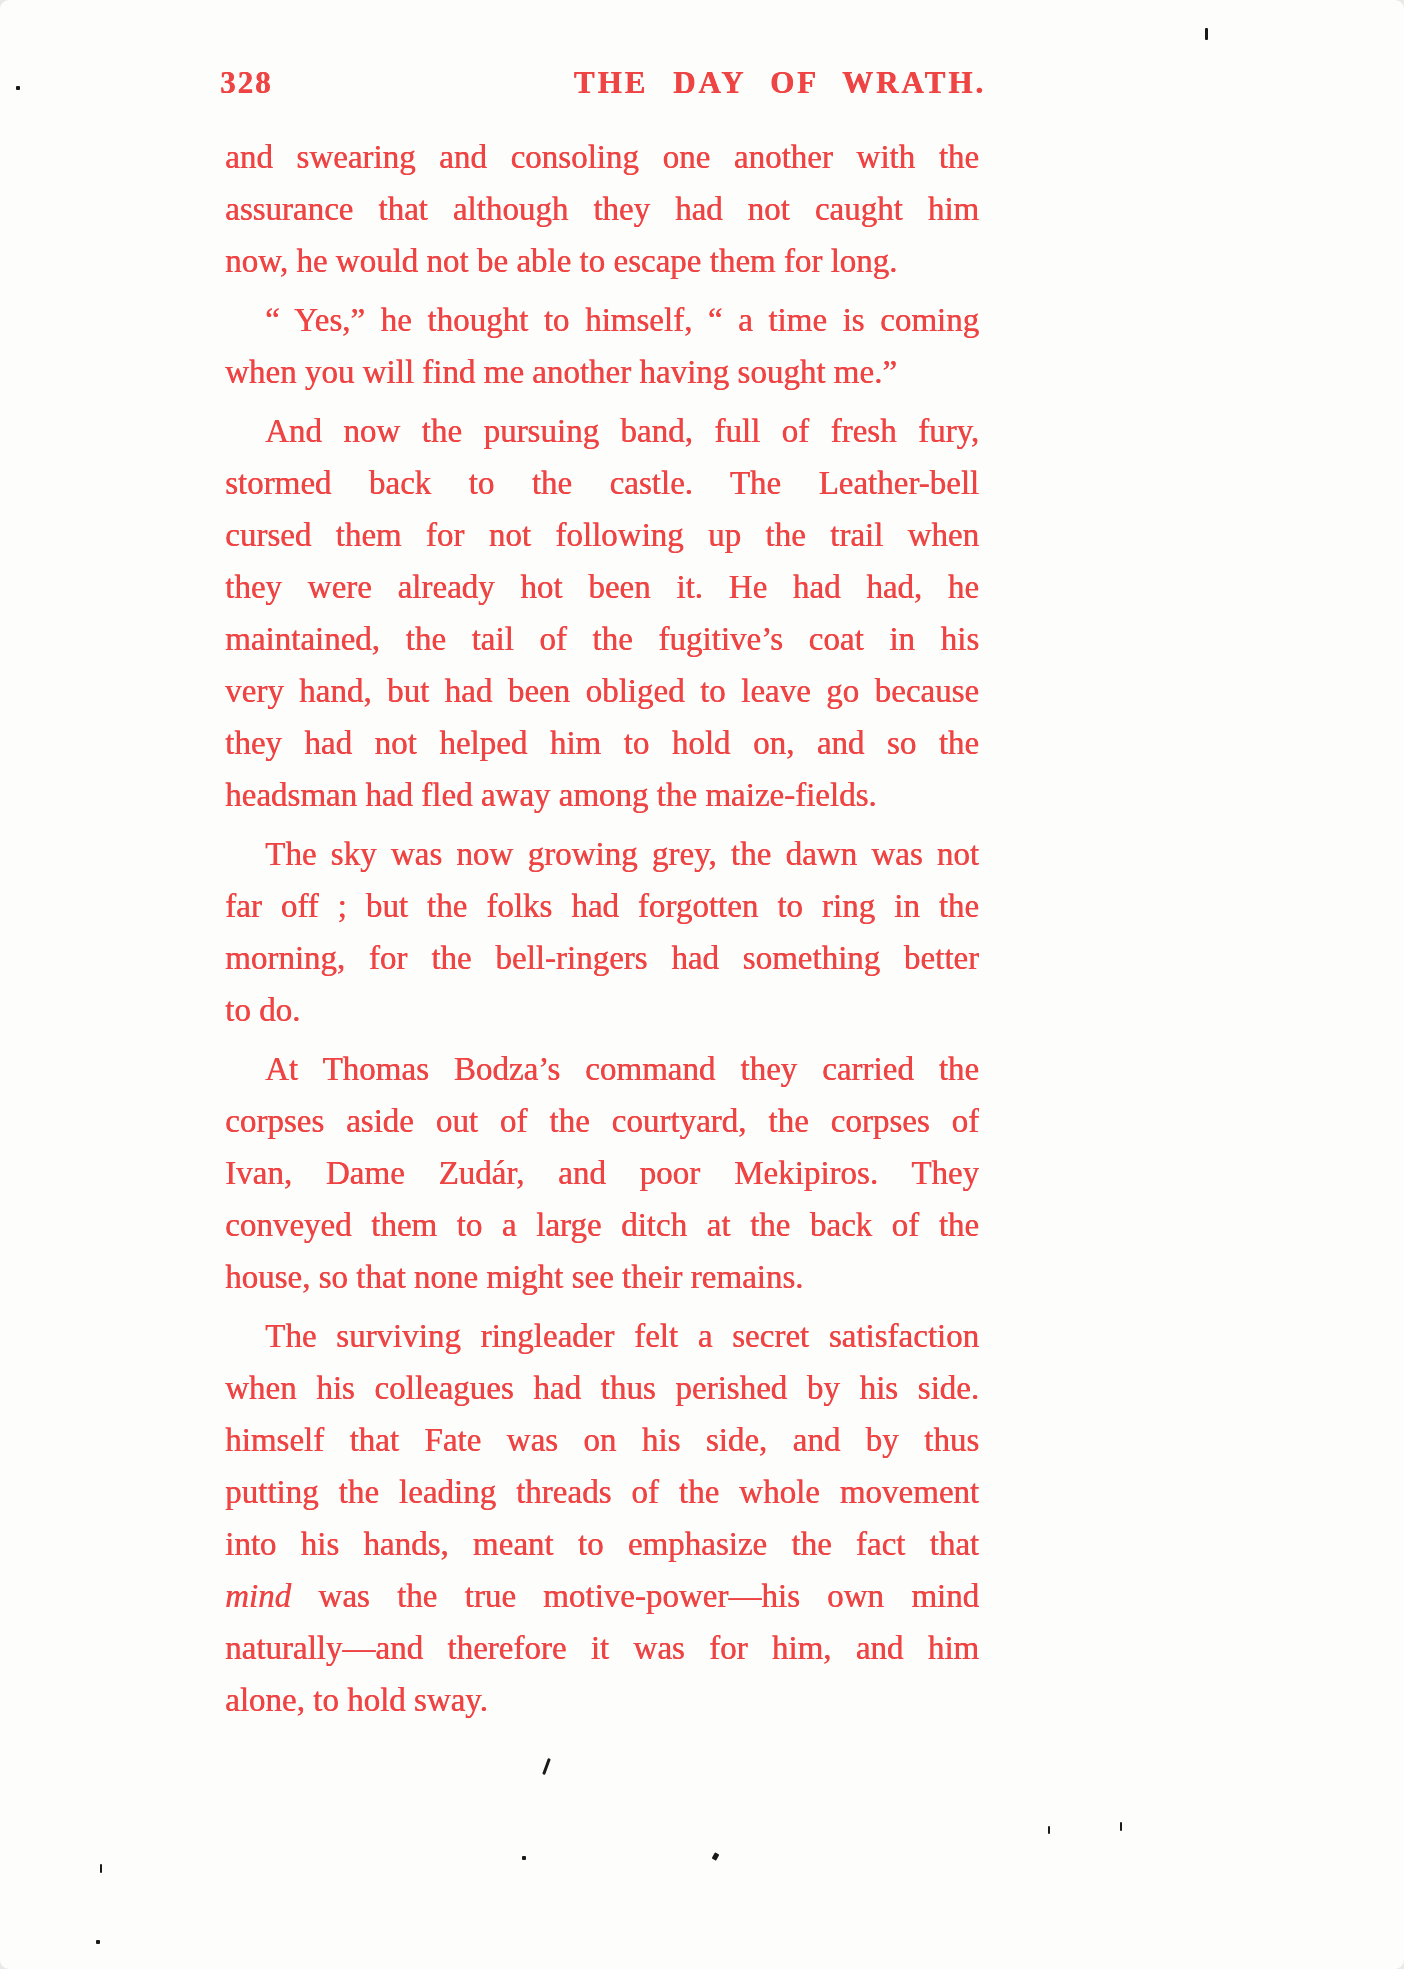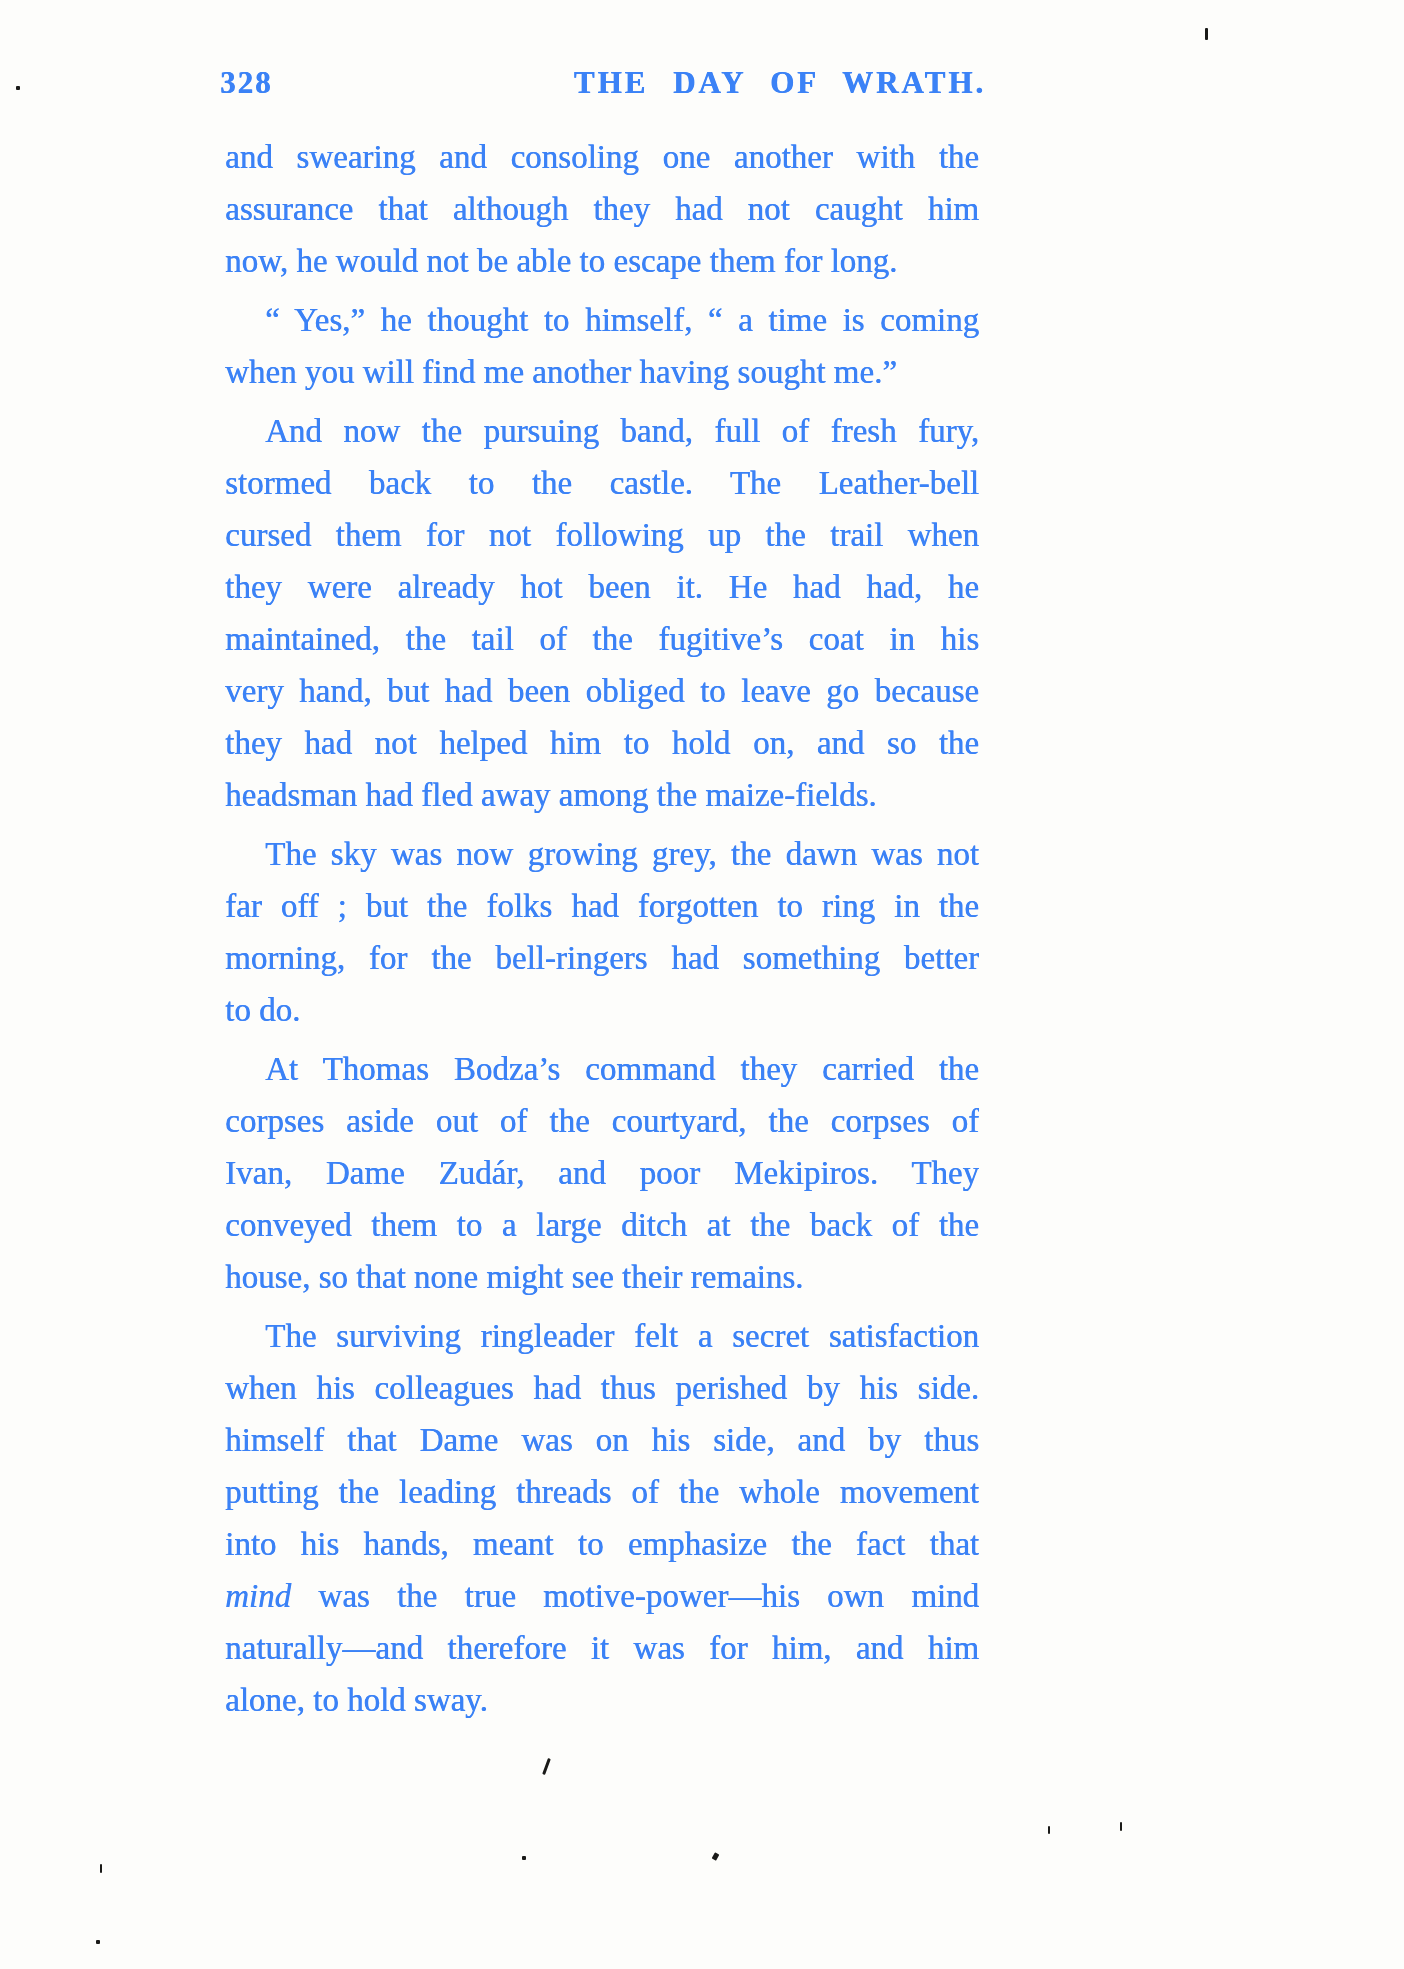--- a/index.html
+++ b/index.html
@@ -2,21 +2,22 @@
 <html><head>
 <meta charset="utf-8">
 <style>
   html,body { margin:0; padding:0; background:#e9e9e6; }
   .page {
     position:relative;
     width:1404px; height:1969px;
     background:#fdfdfb;
     overflow:hidden;
     font-family:"Liberation Serif", serif;
-    color:#3b82f6;
+    color:#ef4444;
+    border-radius:9px;
   }
   .header {
     position:absolute; left:218px; top:62px; width:768px; height:42px;
     font-size:31px; font-weight:700; line-height:42px;
     text-shadow:0.5px 0 0 currentColor;
   }
   .pagenum { position:absolute; left:2px; top:0; letter-spacing:2px; }
   .title {
     display:block; text-align:right;
     letter-spacing:3px; word-spacing:14px;
@@ -74,21 +75,21 @@
       <div class="para">
         <div class="line indent">At Thomas Bodza’s command they carried the</div>
         <div class="line">corpses aside out of the courtyard, the corpses of</div>
         <div class="line">Ivan, Dame Zudár, and poor Mekipiros. They</div>
         <div class="line">conveyed them to a large ditch at the back of the</div>
         <div class="line last">house, so that none might see their remains.</div>
       </div>
       <div class="para">
         <div class="line indent">The surviving ringleader felt a secret satisfaction</div>
         <div class="line">when his colleagues had thus perished by his side.</div>
-        <div class="line">himself that Dame was on his side, and by thus</div>
+        <div class="line">himself that Fate was on his side, and by thus</div>
         <div class="line">putting the leading threads of the whole movement</div>
         <div class="line">into his hands, meant to emphasize the fact that</div>
         <div class="line"><i>mind</i><span> was the true motive-power—his own mind</span></div>
         <div class="line">naturally—and therefore it was for him, and him</div>
         <div class="line last">alone, to hold sway.</div>
       </div>
     </div>
 <div class="speck" style="left: 1205px; top: 28px; width: 3px; height: 12px;"></div>
     <div class="speck" style="left: 545px; top: 1758px; width: 3px; height: 17px; transform: rotate(20deg);"></div>
     <div class="speck" style="left: 1048px; top: 1826px; width: 2px; height: 8px;"></div>

